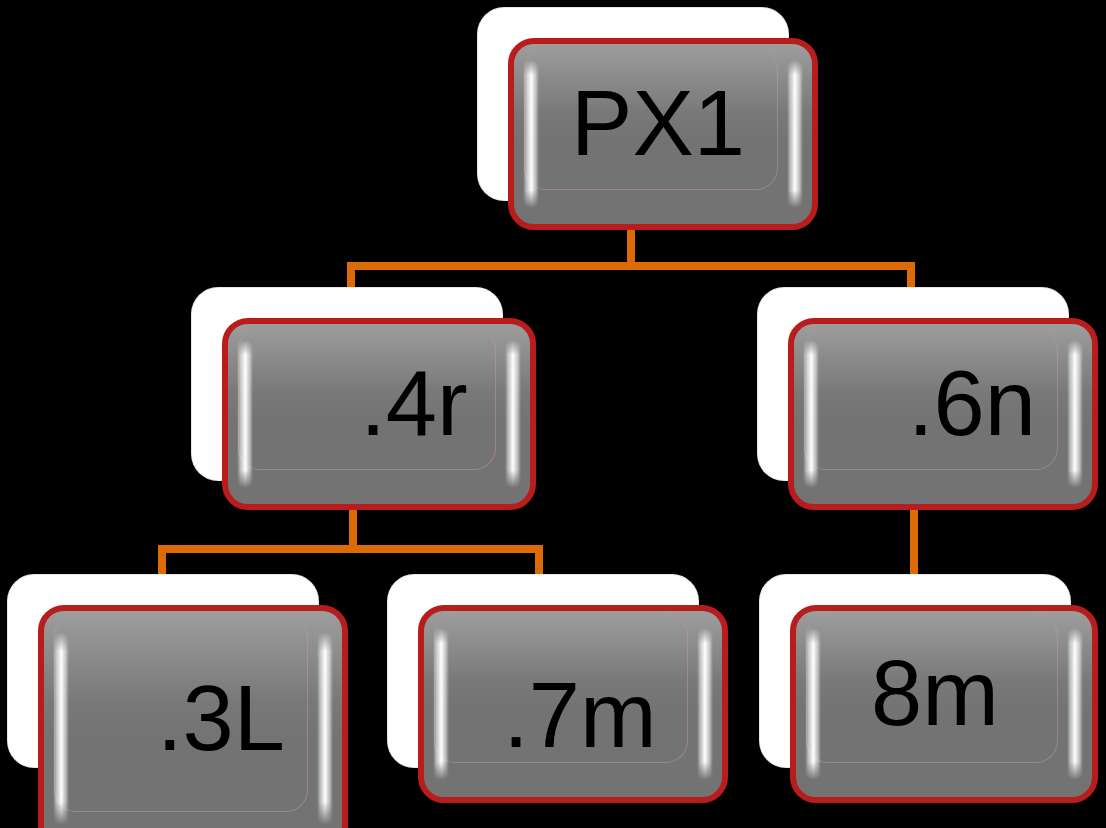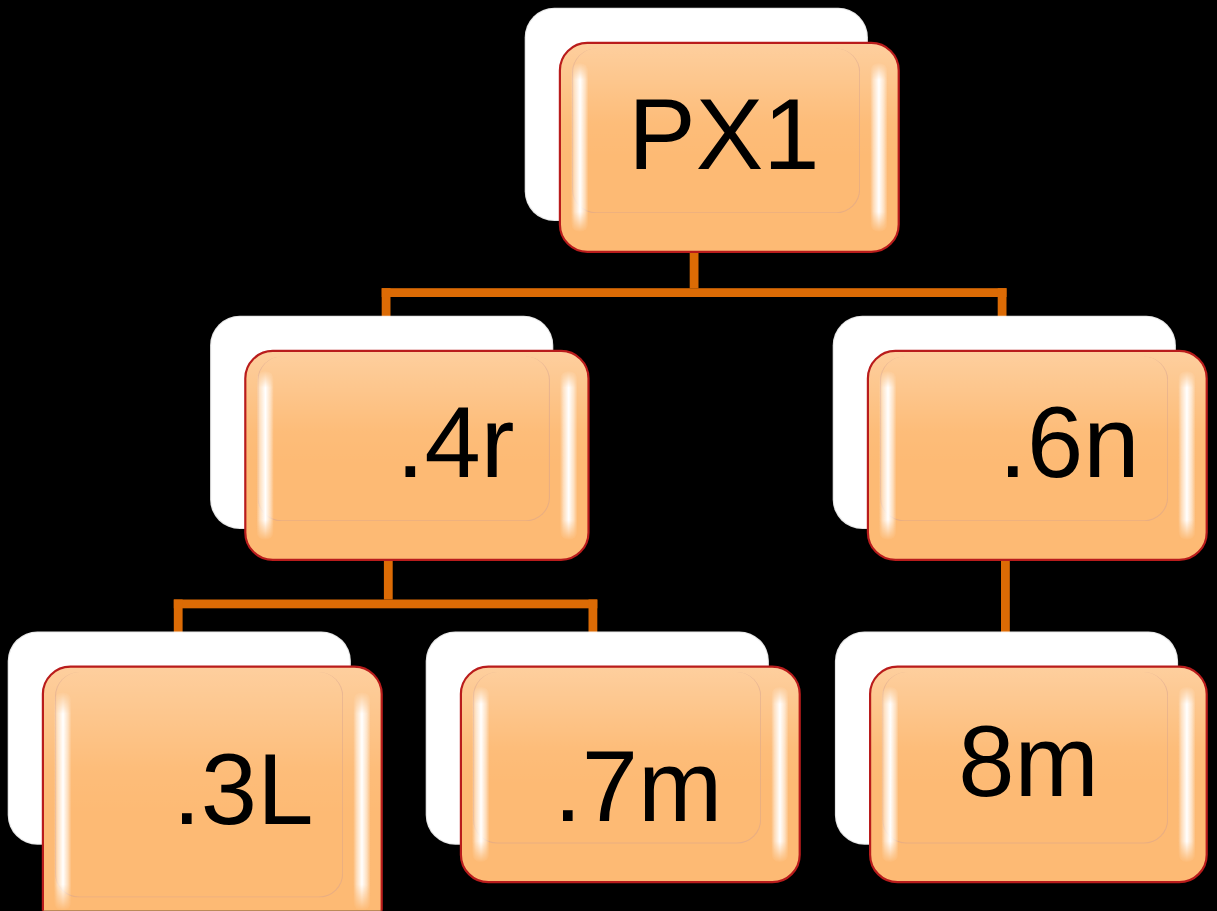--- a/index.html
+++ b/index.html
@@ -47,22 +47,22 @@
     top: 0;
     background: #FFFFFF;
     border-radius: 26px;
     box-shadow: 0 0 0 1px rgba(255,255,255,0.9);
   }
 
   
   .card-front {
     position: absolute;
     border-radius: 26px;
-    background: #fdba74;
-    border: 2px solid #b91c1c;
+    background: #737373;
+    border: 6px solid #b91c1c;
     box-sizing: border-box;
     overflow: hidden;
   }
 
   
   .card-inner-edge {
     position: absolute;
     left: 10px;
     top: 4px;
     right: 34px;

